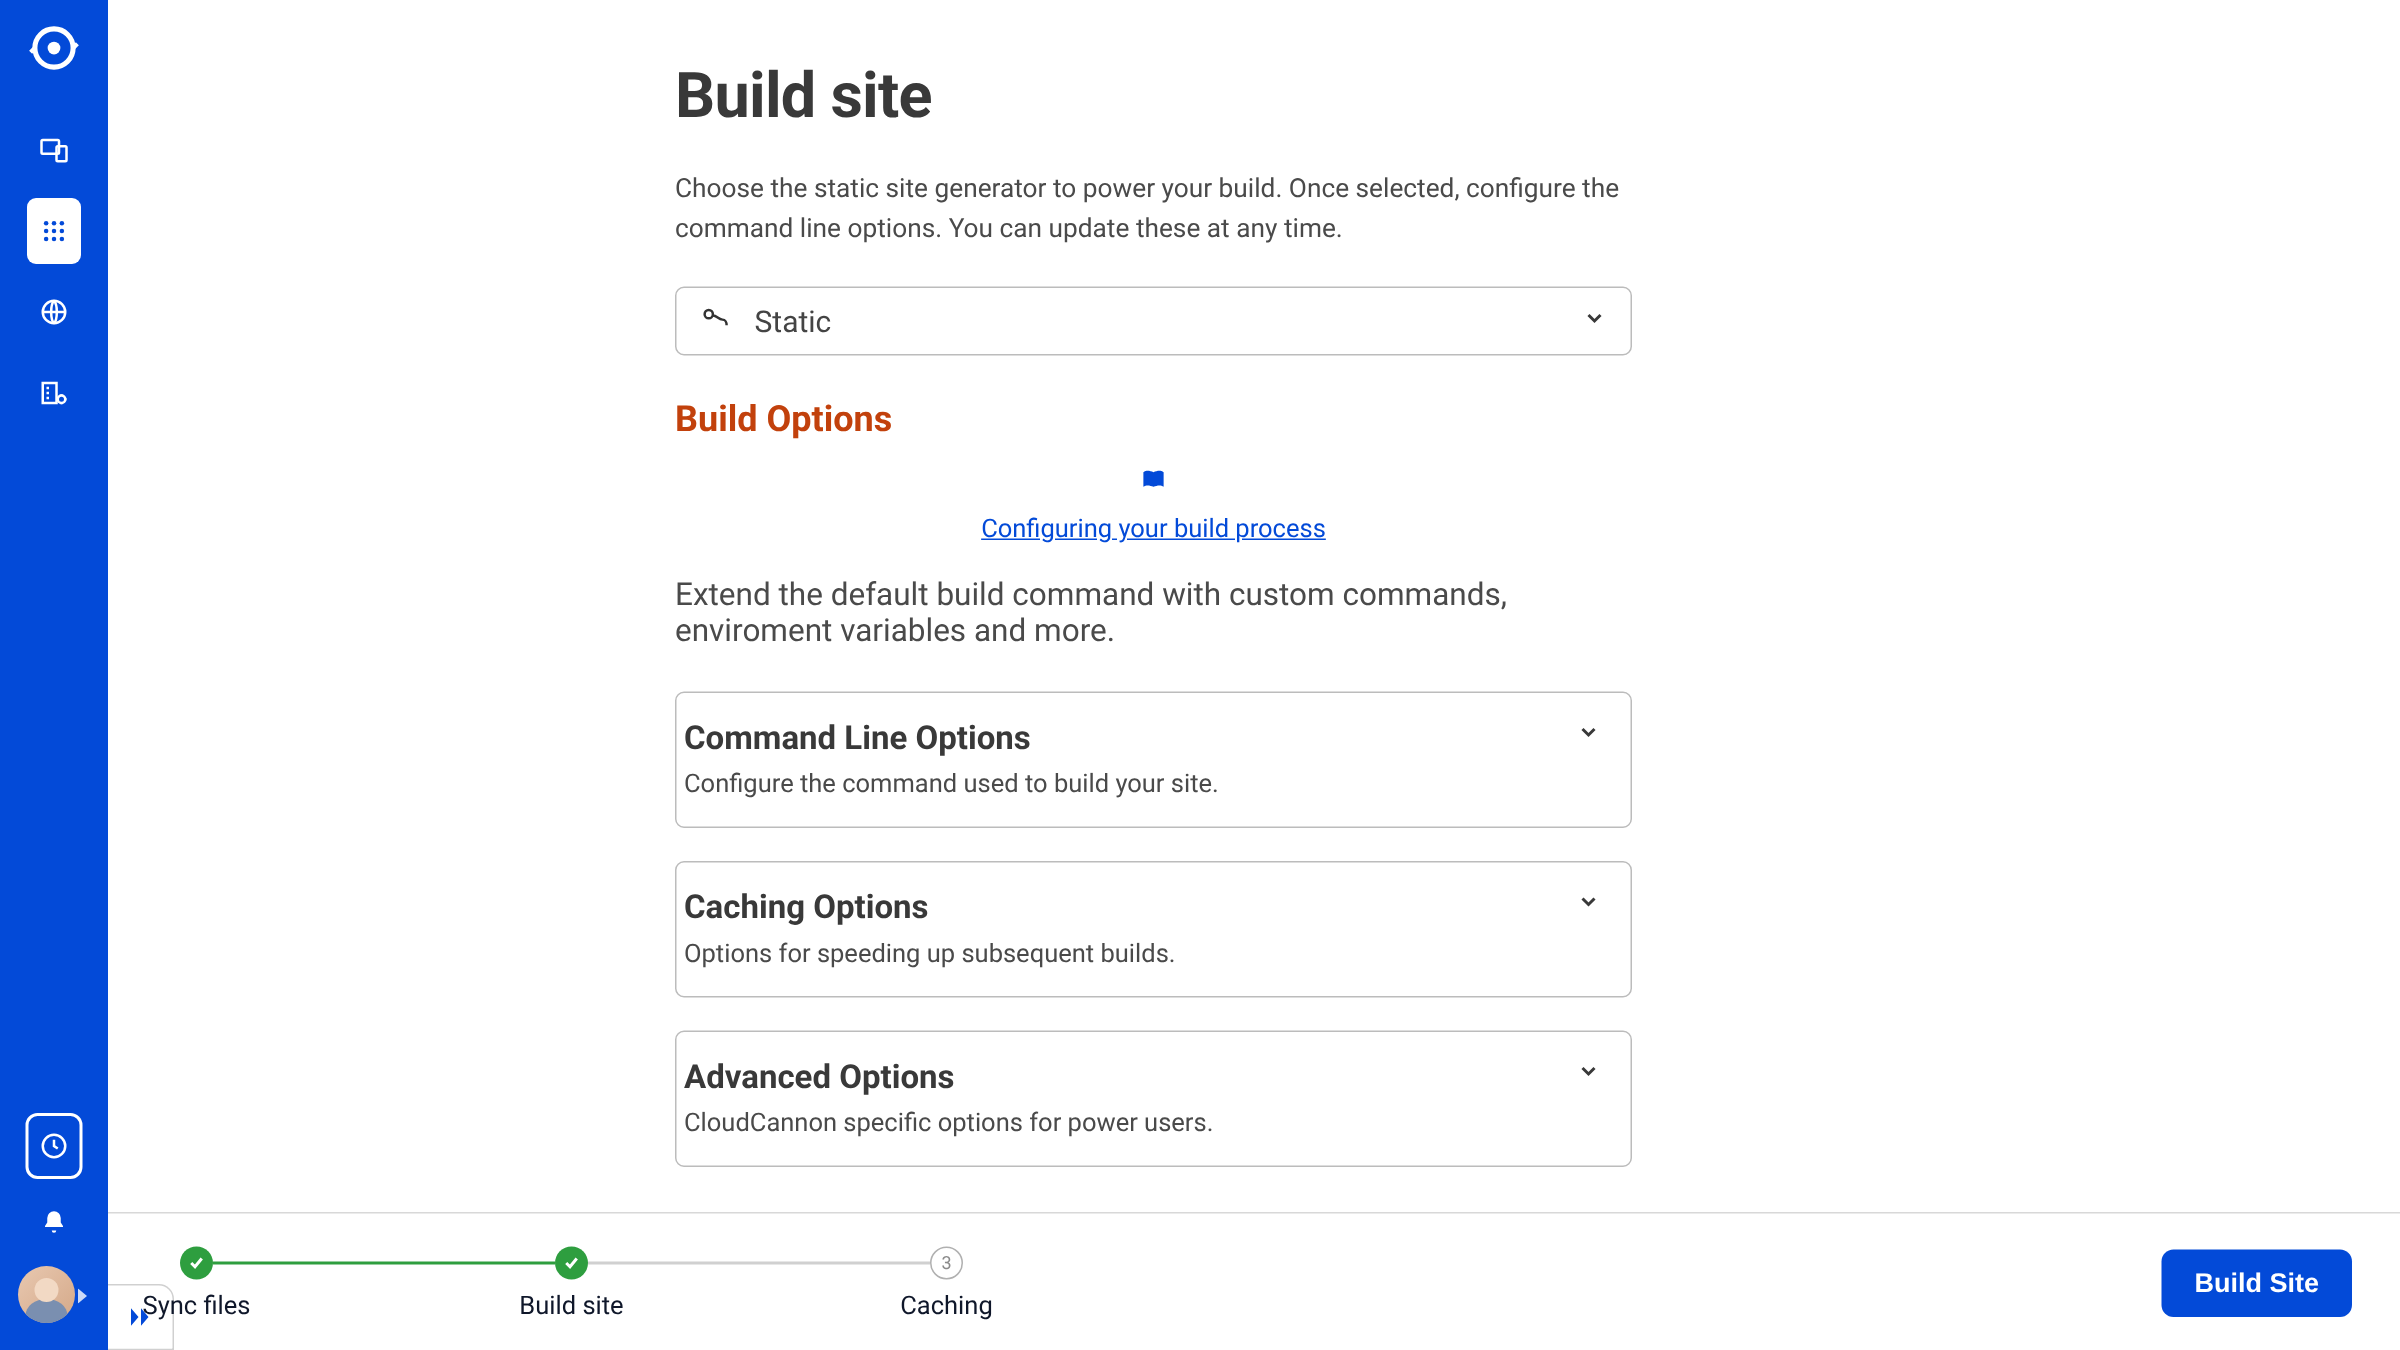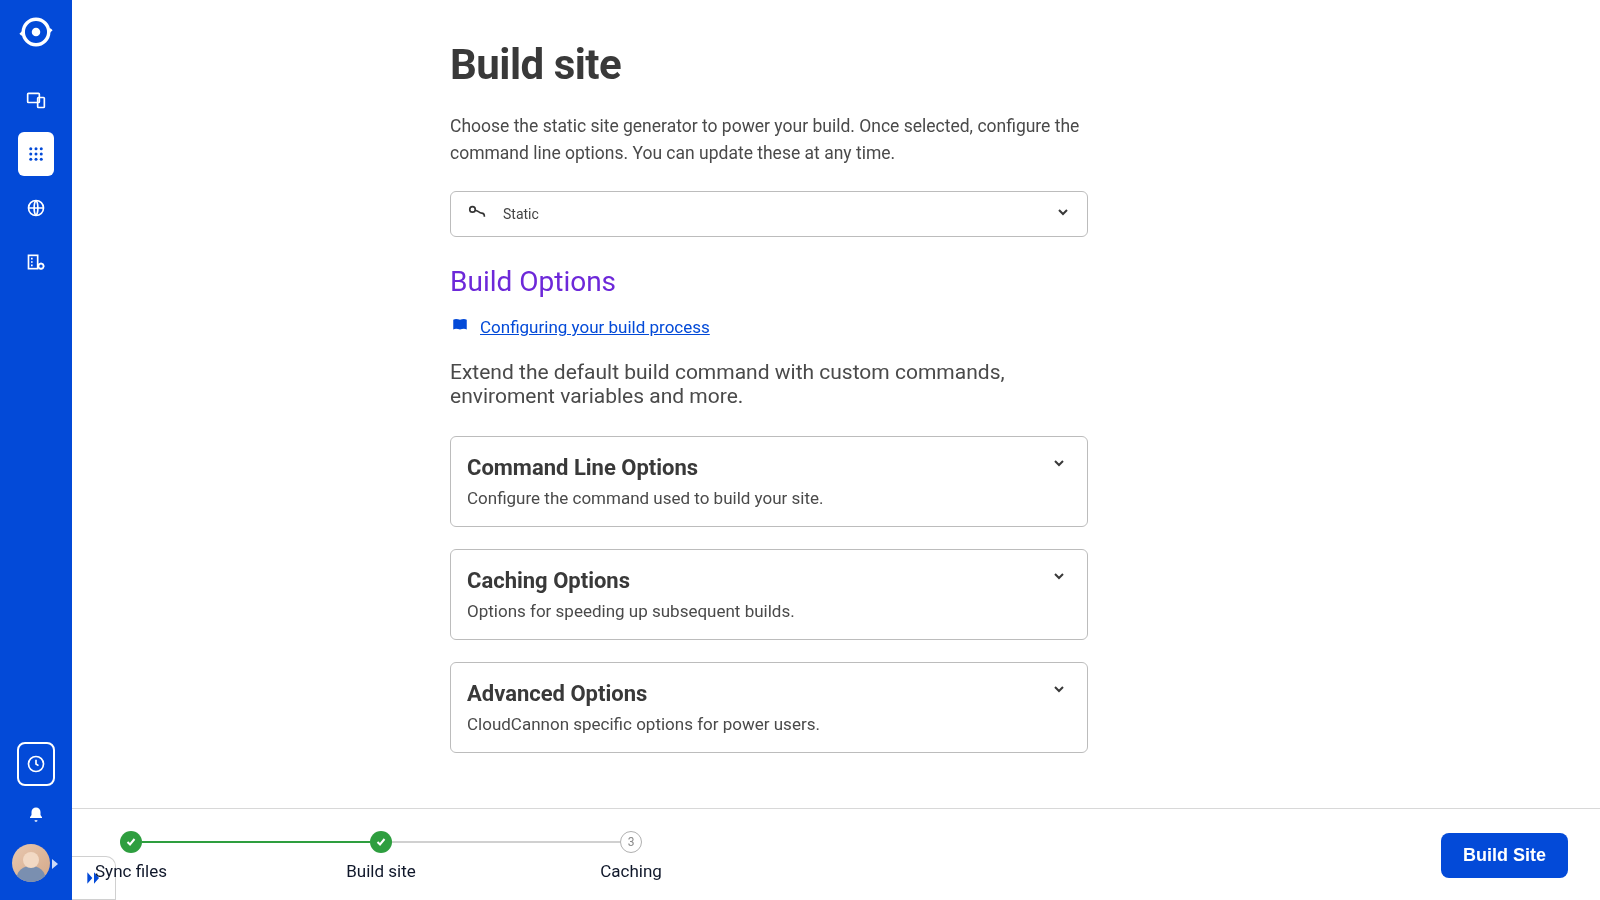--- a/index.html
+++ b/index.html
@@ -104,47 +104,48 @@
   border: 1px solid #bcbcbc;
   border-radius: 6px;
   height: 46px;
   display: flex; align-items: center;
   padding: 0 16px;
   gap: 14px;
   cursor: pointer;
   margin-bottom: 28px;
 }
 .select-icon { display:flex; align-items:center; }
-.select-label { font-size: 14px; color: #444; flex: 1; }
+.select-label { font-size: 20px; color: #444; flex: 1; }
 .chev { color: #393939; }
 h2 {
-  font-size: 28px;
-  font-weight: 400;
-  color: #6d28d9;
+  font-size: 24px;
+  font-weight: 700;
+  color: #c2410c;
   margin-bottom: 18px;
 }
 .doc-link-row {
   display: flex; align-items: center; gap: 10px;
   margin-bottom: 22px;
+  flex-direction: column;
 }
 .doc-link-icon { color: #034ad8; }
 .doc-link {
   color: #034ad8;
   text-decoration: underline;
   font-size: 17px;
 }
 .build-desc {
   font-size: 21px;
   color: #4a4a4a;
   margin-bottom: 28px;
 }
 .accordion {
   border: 1px solid #bcbcbc;
   border-radius: 6px;
-  padding: 18px 16px;
+  padding: 18px 5px;
   margin-bottom: 22px;
   position: relative;
   cursor: pointer;
 }
 .accordion h3 {
   font-size: 22px;
   font-weight: 700;
   color: #393939;
   margin-bottom: 8px;
 }

